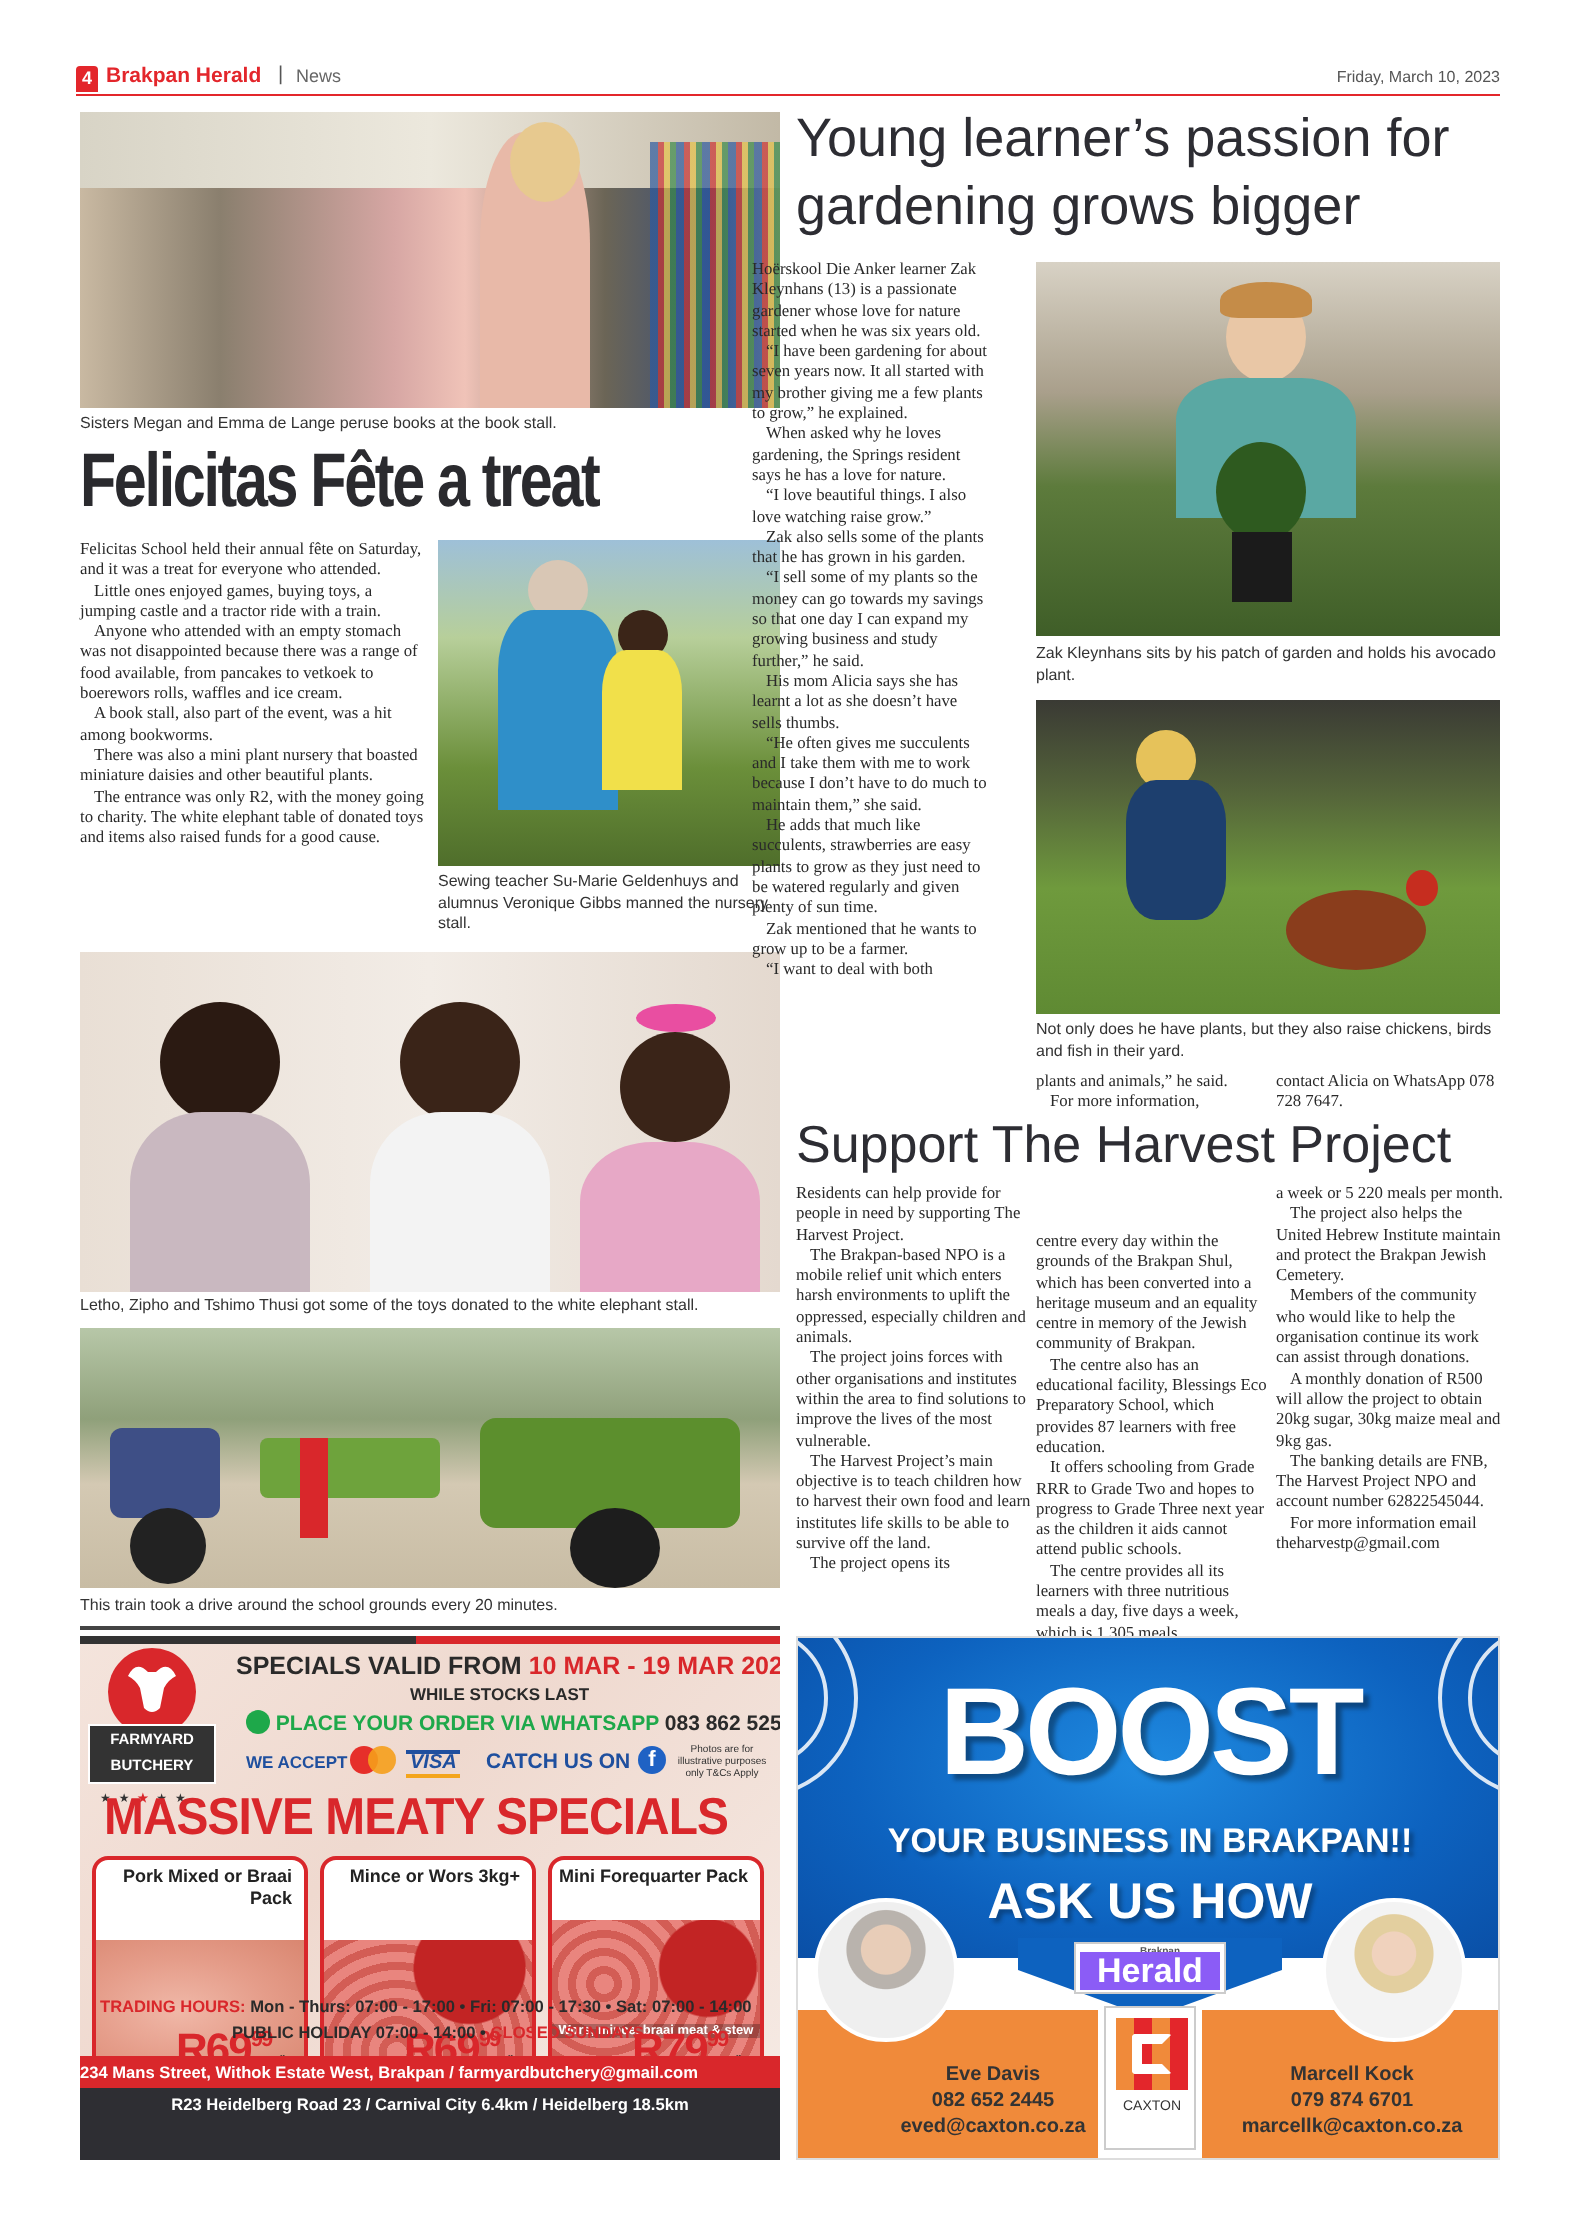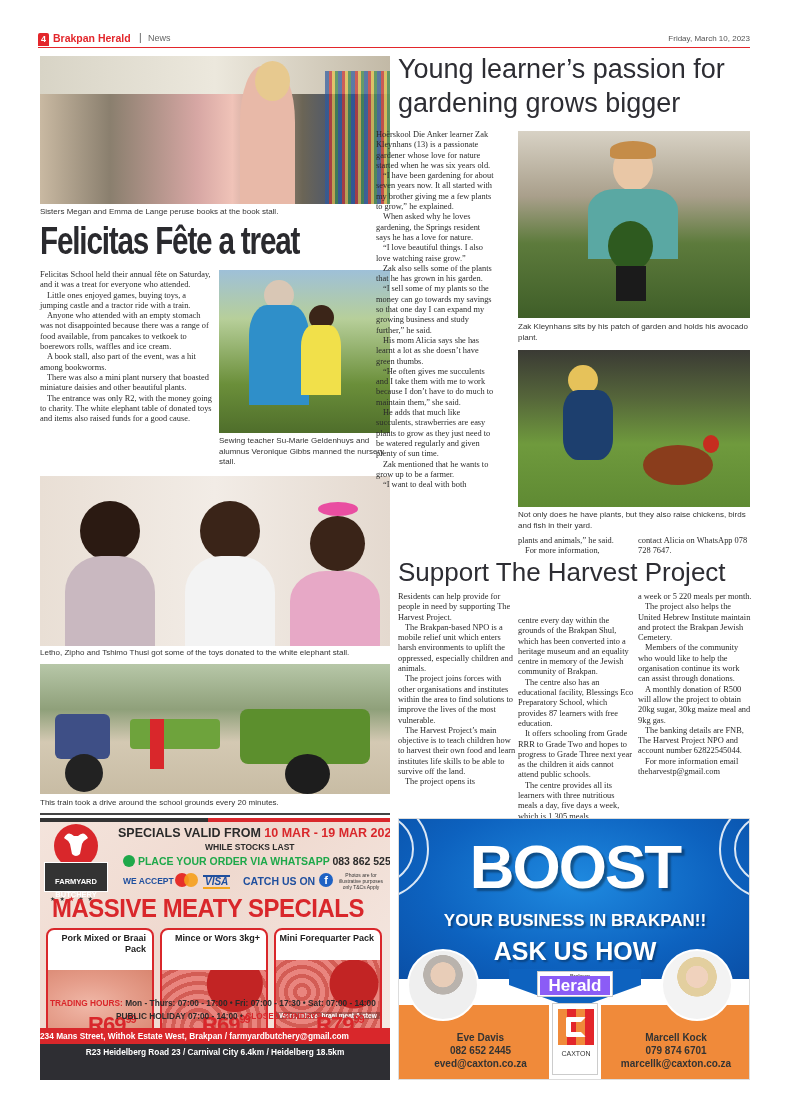--- a/index.html
+++ b/index.html
@@ -25,21 +25,21 @@
 
   .head-cond { font: bold 38px "Liberation Sans", sans-serif; letter-spacing: -1.5px; color: #2a2a2e; transform: scaleX(0.78); transform-origin: left top; white-space: nowrap; }
   .head-light { font: 27px "Liberation Sans", sans-serif; color: #2d2d33; line-height: 34px; }
 
   .rule { height: 1.5px; background: #444; }
 
   
   .ad1 { left: 40px; top: 818px; width: 350px; height: 262px; background: linear-gradient(135deg,#f4e4dc 0%,#efd9cf 40%,#f6ebe5 100%); overflow: hidden; }
   .ad1 .topbar { position:absolute; left:0; top:0; width:350px; height:4px; background: linear-gradient(90deg,#333 0,#333 48%,#d9272b 48%); }
   .logo-circle { position:absolute; left:14px; top:6px; width:44px; height:44px; border-radius:50%; background:#d9272b; }
-  .logo-box { position:absolute; left:4px; top:44px; width:64px; height:30px; background:#333; border:1.5px solid #fff; color:#fff; font: bold 7.5px "Liberation Sans", sans-serif; text-align:center; line-height:13px; padding-top:12px; }
+  .logo-box { position:absolute; left:4px; top:44px; width:64px; height:30px; background:#333; border:1.5px solid #fff; color:#fff; font: bold 7.5px "Liberation Sans", sans-serif; text-align:center; line-height:13px; padding-top:0; }
   .stars { position:absolute; left:10px; top:77px; font-size:6px; color:#333; letter-spacing:4px; }
   .stars b { color:#d9272b; }
   .adtxt { font-family: "Liberation Sans", sans-serif; font-weight: bold; position:absolute; white-space:nowrap; }
   .meat-box { position:absolute; top:42px; width:108px; height:114px; border:2px solid #d9272b; border-radius:8px; background:#fff; overflow:hidden; }
   .meat-img { position:absolute; left:0; right:0; bottom:0; height:70px; }
   .meat-title { position:absolute; right:6px; top:3px; text-align:right; font: bold 9px "Liberation Sans", sans-serif; color:#222; line-height:11px; }
   .price { position:absolute; right:4px; bottom:2px; font: bold 22px "Liberation Sans", sans-serif; color:#d9272b; letter-spacing:-1px; }
   .price sup { font-size:11px; vertical-align: 9px; }
   .price small { font-size:6px; color:#222; letter-spacing:0; }
 
@@ -114,21 +114,21 @@
 
 <div class="abs head-light" style="left:398px;top:52px;width:360px;">Young learner’s passion for gardening grows bigger</div>
 
 <div class="abs body" style="left:376px;top:130px;width:118px;">
   <p class="first">Hoërskool Die Anker learner Zak Kleynhans (13) is a passionate gardener whose love for nature started when he was six years old.</p>
   <p>“I have been gardening for about seven years now. It all started with my brother giving me a few plants to grow,” he explained.</p>
   <p>When asked why he loves gardening, the Springs resident says he has a love for nature.</p>
   <p>“I love beautiful things. I also love watching raise grow.”</p>
   <p>Zak also sells some of the plants that he has grown in his garden.</p>
   <p>“I sell some of my plants so the money can go towards my savings so that one day I can expand my growing business and study further,” he said.</p>
-  <p>His mom Alicia says she has learnt a lot as she doesn’t have green thumbs.</p>
+  <p>His mom Alicia says she has learnt a lot as she doesn’t have sells thumbs.</p>
   <p>“He often gives me succulents and I take them with me to work because I don’t have to do much to maintain them,” she said.</p>
   <p>He adds that much like succulents, strawberries are easy plants to grow as they just need to be watered regularly and given plenty of sun time.</p>
   <p>Zak mentioned that he wants to grow up to be a farmer.</p>
   <p>“I want to deal with both</p>
 </div>
 
 <div class="abs photo" style="left:518px;top:131px;width:232px;height:187px;background:linear-gradient(180deg,#d8d2c5 0%,#a99f8b 35%,#5d7b3c 60%,#3f5e28 100%);">
   <div style="position:absolute;left:95px;top:15px;width:40px;height:45px;border-radius:50%;background:#e9c7a6;"></div>
   <div style="position:absolute;left:92px;top:10px;width:46px;height:18px;border-radius:50% 50% 20% 20%;background:#c58c48;"></div>
   <div style="position:absolute;left:70px;top:58px;width:90px;height:70px;border-radius:30% 30% 0 0;background:#5aa8a3;"></div>
@@ -261,21 +261,21 @@
   <div class="avatar" style="left:8px;"></div>
   <div class="avatar" style="left:262px;background:radial-gradient(circle at 50% 38%, #f0d2bd 0 20%, #e3cf9f 21% 36%, #f3f3f3 37%);"></div>
 
   <div style="position:absolute;left:153px;top:184px;width:46px;height:72px;background:#fff;border:1px solid #ccc;">
     <div style="position:absolute;left:5px;top:5px;width:36px;height:36px;background:repeating-linear-gradient(90deg,#f08a3a 0 9px,#e3262b 9px 18px);">
       <div style="position:absolute;left:8px;top:8px;width:20px;height:20px;border:5px solid #fff;border-right-color:transparent;border-radius:2px;"></div>
     </div>
     <div style="position:absolute;left:0;top:46px;width:46px;text-align:center;font:7px 'Liberation Sans',sans-serif;color:#333;">CAXTON</div>
   </div>
 
-  <div class="contact" style="left:0;top:212px;padding-left:13px;">
+  <div class="contact" style="left:16px;top:212px;padding-left:13px;">
     <div>Eve Davis</div>
     <div>082 652 2445</div>
     <div>eved@caxton.co.za</div>
   </div>
   <div class="contact" style="left:202px;top:212px;">
     <div>Marcell Kock</div>
     <div>079 874 6701</div>
     <div>marcellk@caxton.co.za</div>
   </div>
 </div>

